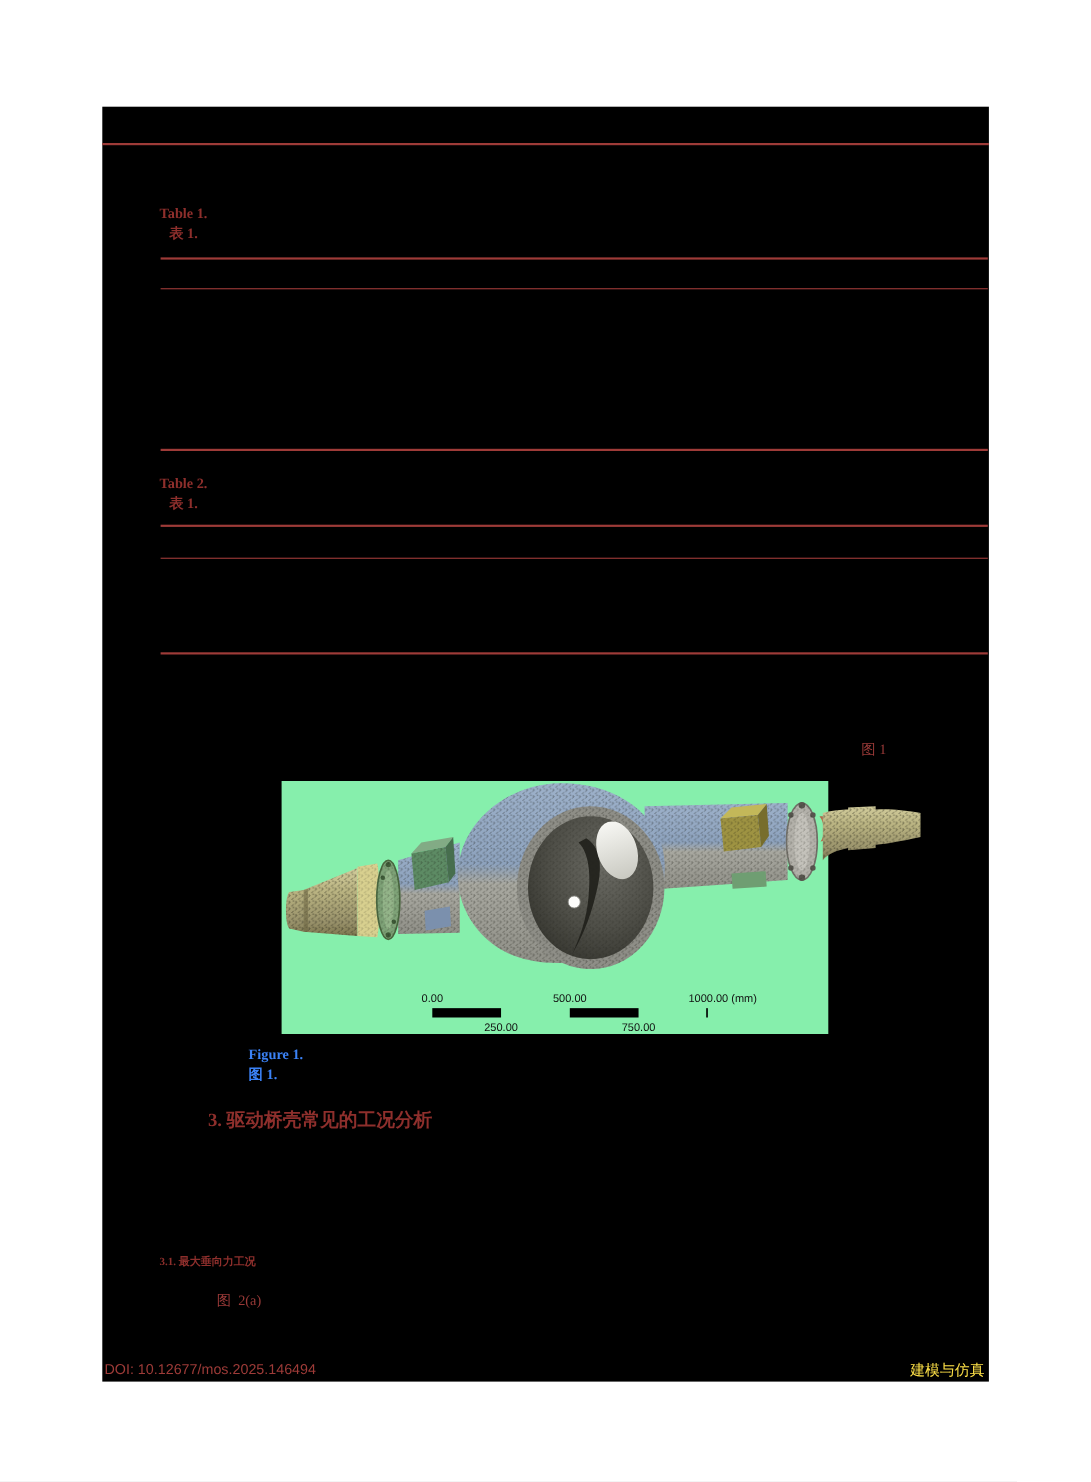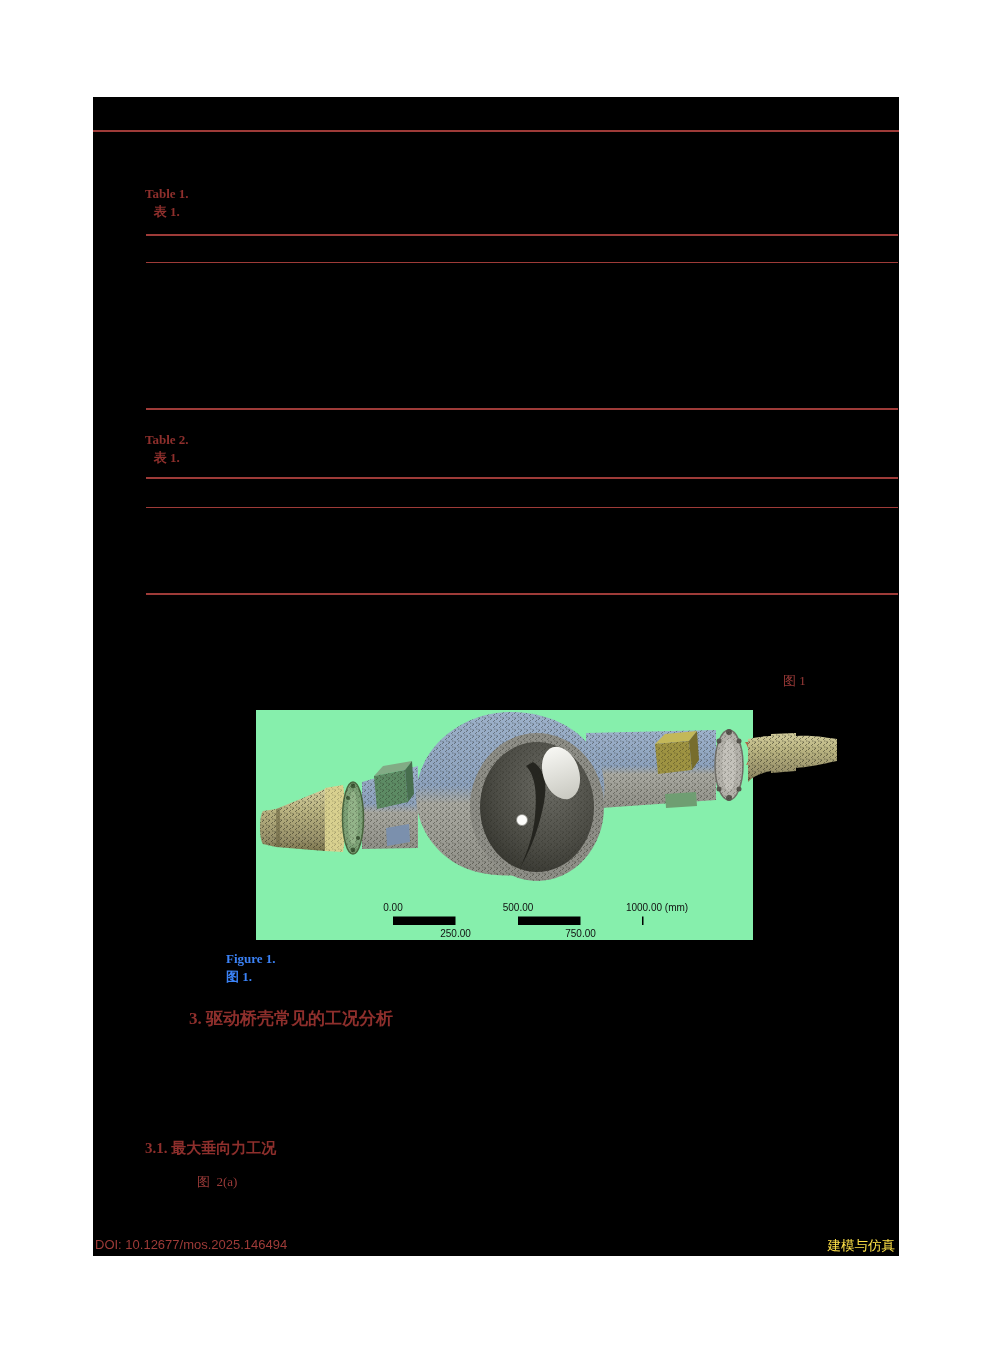--- a/index.html
+++ b/index.html
@@ -8,21 +8,21 @@
   .content-box{position:absolute;left:93px;top:97px;width:806px;height:1159px;background:#000000;}
   .rule{position:absolute;background:#9e3b38;}
   .rule-thin{height:1px;}
   .rule-thick{height:2px;}
   .tbl-label{position:absolute;color:#8e2f2c;font-weight:bold;font-size:13px;line-height:18px;}
   .tbl-label span{display:block;text-align:center;}
   .cap{position:absolute;color:#3b82f6;font-weight:bold;font-size:13px;line-height:18px;}
   .cap span{display:block;}
   .ref{position:absolute;color:#9a3a38;font-size:13px;line-height:16px;}
   .h2{position:absolute;color:#8e2f2c;font-weight:bold;font-size:17px;line-height:20px;margin:0;}
-  .h3{position:absolute;color:#8e2f2c;font-weight:bold;font-size:15px;line-height:18px;margin:0;}
+  .h3{position:absolute;color:#8e2f2c;font-weight:bold;font-size:10px;line-height:18px;margin:0;}
   .figure{position:absolute;left:138px;top:613px;width:497px;height:230px;background:#86efac;margin-left:25px;}
   .footer-doi{position:absolute;left:2px;top:1140px;color:#9e3b38;
               font-family:"Liberation Sans","DejaVu Sans",sans-serif;font-size:13px;}
   .footer-journal{position:absolute;right:4px;top:1140px;color:#fde047;font-size:13.5px;}
   .sb-text{font-family:"Liberation Sans","DejaVu Sans",sans-serif;font-size:10px;fill:#111111;}
 </style>
 </head>
 <body>
 
 <div class="page">

